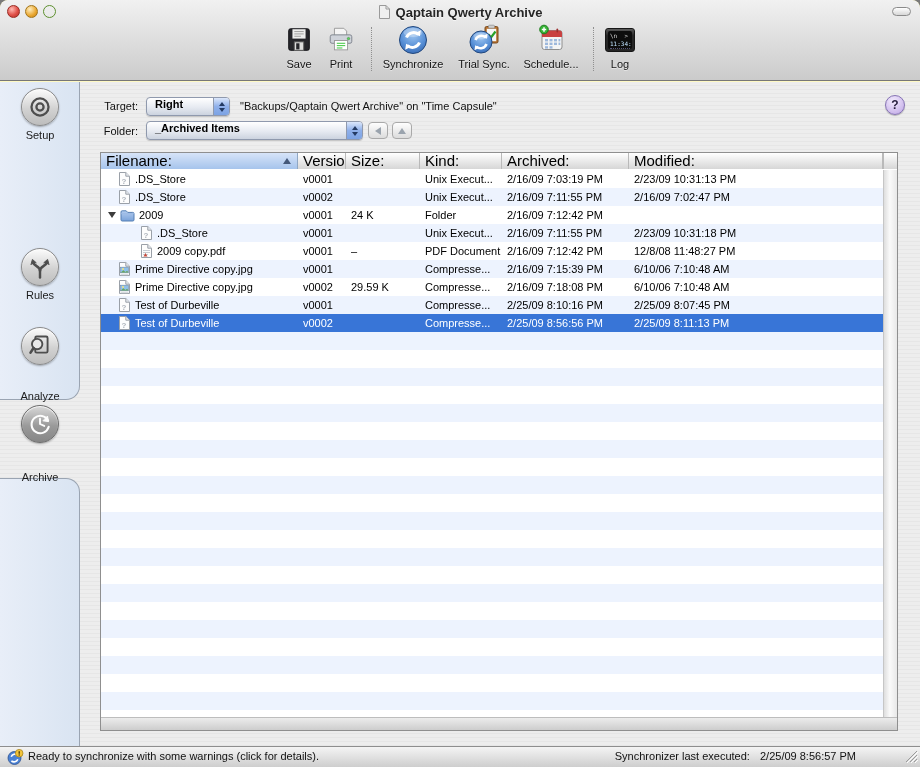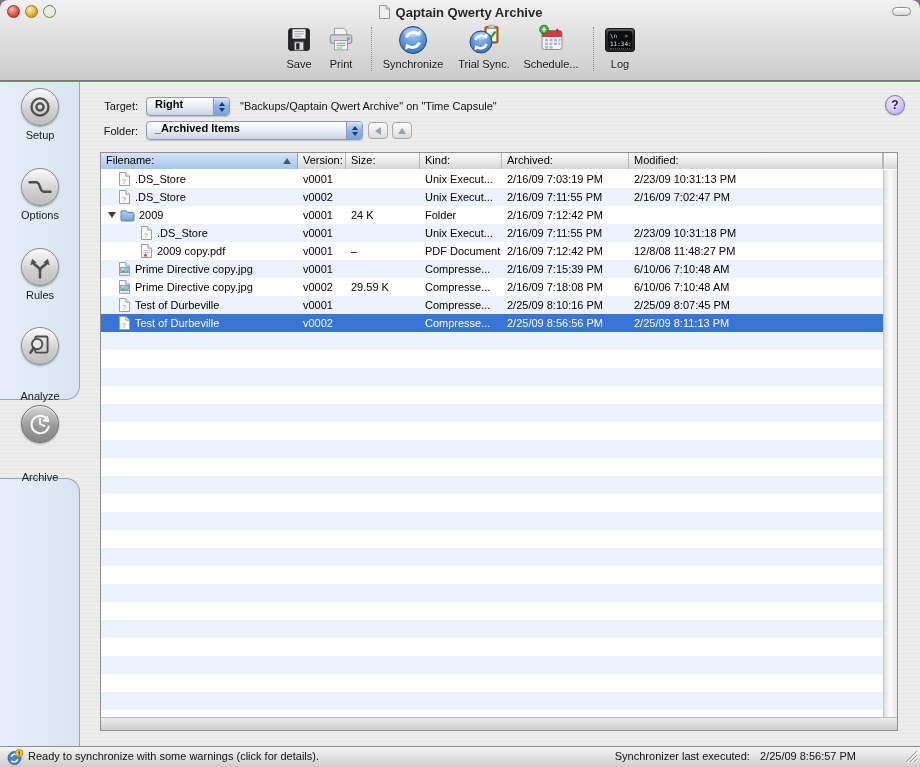--- a/index.html
+++ b/index.html
@@ -1,20 +1,20 @@
 <!DOCTYPE html>
 <html><head>
 <meta charset="utf-8">
 <style>
   html,body{margin:0;padding:0;background:#7a7a7a;}
   *{box-sizing:border-box;}
   #window{
     position:relative;width:920px;height:767px;margin:0 auto;
     font-family:"Liberation Sans",sans-serif;color:#000;
-    background:#d946ef;overflow:hidden;border-radius:8px 8px 0 0;
+    background:#fef9c3;overflow:hidden;border-radius:8px 8px 0 0;
   }
   
   .chrome{position:absolute;top:0;left:0;width:920px;height:81px;
     background:linear-gradient(#f1f1f1,#cbcbcb);
     border-bottom:1px solid #777;border-radius:8px 8px 0 0;}
   .tlight{position:absolute;top:5px;width:13px;height:13px;border-radius:50%;}
   .tl-red{left:7px;background:radial-gradient(circle at 35% 30%,#ffb9b2,#e05048 55%,#ad2f26);border:1px solid #992a22;}
   .tl-yellow{left:25px;background:radial-gradient(circle at 35% 30%,#ffeec0,#e9a62f 60%,#c07f17);border:1px solid #a2741a;}
   .tl-green{left:43px;background:radial-gradient(circle at 35% 30%,#e2f7c0,#7cb848 60%,#548c27;);border:1px solid #5d8f2e;}
   .titlewrap{position:absolute;top:3px;left:0;width:920px;height:18px;display:flex;justify-content:center;align-items:center;gap:5px;}
@@ -62,21 +62,21 @@
   .tri-left{width:0;height:0;border-top:4px solid transparent;border-bottom:4px solid transparent;border-right:6px solid #9aa3ad;}
   .tri-up{width:0;height:0;border-left:4.5px solid transparent;border-right:4.5px solid transparent;border-bottom:6px solid #9aa3ad;}
   .helpbtn{position:absolute;left:885px;top:95px;width:20px;height:20px;border-radius:50%;
     border:1px solid #8674b4;background:radial-gradient(circle at 40% 30%,#f3ecfd,#cdb9ec 70%,#b79fe0);
     font-size:12px;font-weight:bold;color:#2a2140;display:flex;align-items:center;justify-content:center;
     box-shadow:0 1px 1px rgba(0,0,0,.25);}
   
   .table{position:absolute;left:100px;top:152px;width:798px;height:579px;
     border:1px solid #8f8f8f;background:#fff;}
   .thead{position:absolute;top:0;left:0;width:796px;height:16px;display:flex;border-bottom:1px solid #9a9a9a;}
-  .th{height:16px;font-size:11px;line-height:15px;padding-left:5px;color:#000;
+  .th{height:16px;font-size:15px;line-height:15px;padding-left:5px;color:#000;
     background:linear-gradient(#ffffff,#d6d6d6);border-right:1px solid #b9b9b9;
     position:relative;white-space:nowrap;overflow:hidden;cursor:default;}
   .th.sorted{background:linear-gradient(#d7e4f8,#a6c4ec);border-right:1px solid #8fa7c4;}
   .sortarrow{position:absolute;right:6px;top:5px;width:0;height:0;
     border-left:4px solid transparent;border-right:4px solid transparent;border-bottom:6px solid #44597a;}
   .tbody{position:absolute;top:17px;left:0;width:782px;height:547px;overflow:hidden;background:#fff;}
   .rrow{position:absolute;left:0;width:782px;height:18px;display:flex;font-size:11px;line-height:18px;cursor:default;}
   .rrow.stripe{background:#edf3fe;}
   .rrow.sel{background:#3875d7;color:#fff;}
   .cell{height:18px;white-space:nowrap;overflow:hidden;}
@@ -244,28 +244,20 @@
   <div class="sideitem" style="top:88px;">
     <span class="gel">
       <svg width="38" height="38" viewBox="0 0 38 38" fill="none" stroke="#4e4e4e" stroke-width="2.4">
         <circle cx="19" cy="19" r="9"></circle>
           <circle cx="19" cy="19" r="3.8"></circle>
       </svg>
     </span>
     <span class="sidelabel">Setup</span>
   </div>
 
-  <div class="sideitem" style="top:168px;">
-    <span class="gel">
-      <svg width="38" height="38" viewBox="0 0 38 38" fill="none" stroke="#4e4e4e" stroke-width="2.6" stroke-linecap="round">
-        <path d="M8 14h7c5 0 3 10 8 10h7"></path>
-      </svg>
-    </span>
-    <span class="sidelabel">Options</span>
-  </div>
 
   <div class="sideitem" style="top:248px;">
     <span class="gel">
       <svg width="38" height="38" viewBox="0 0 38 38" fill="none" stroke="#4e4e4e" stroke-width="2.6" stroke-linecap="round">
         <path d="M19 30v-7"></path>
         <path d="M19 23c0-5-6-4.5-7.5-9"></path>
         <path d="M19 23c0-5 6-4.5 7.5-9"></path>
         <path d="M9.5 16.5l1.5-5.5 4 3.5" fill="#4e4e4e" stroke-width="1"></path>
         <path d="M28.5 16.5L27 11l-4 3.5" fill="#4e4e4e" stroke-width="1"></path>
       </svg>

